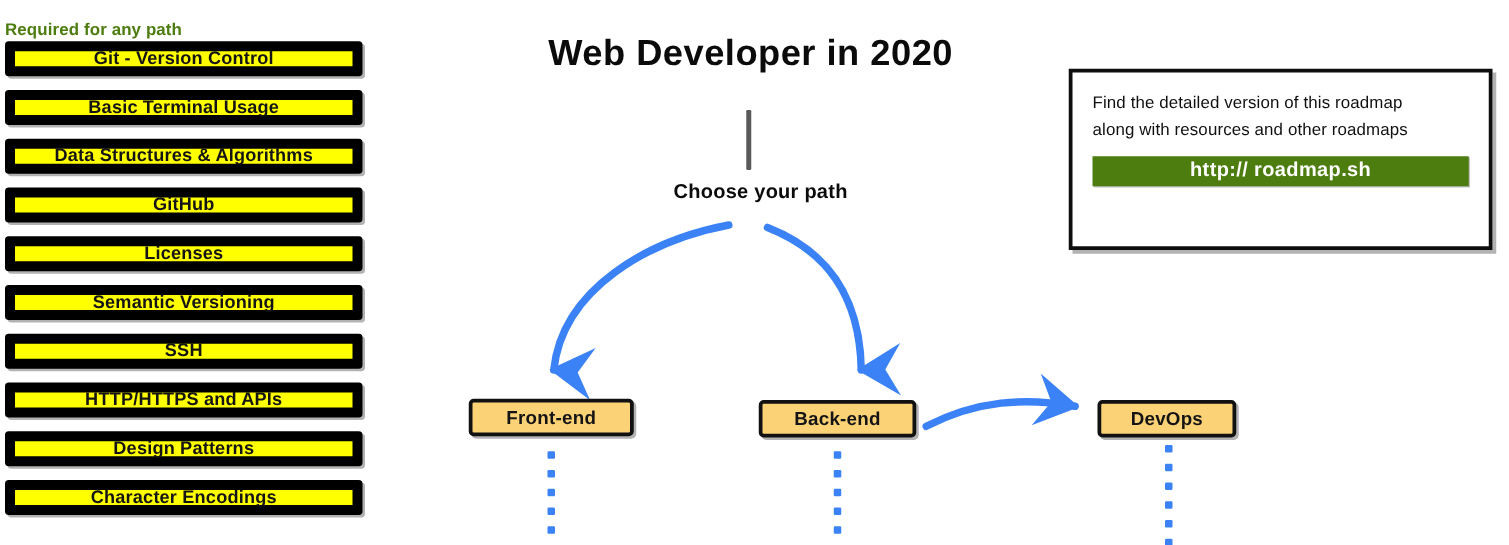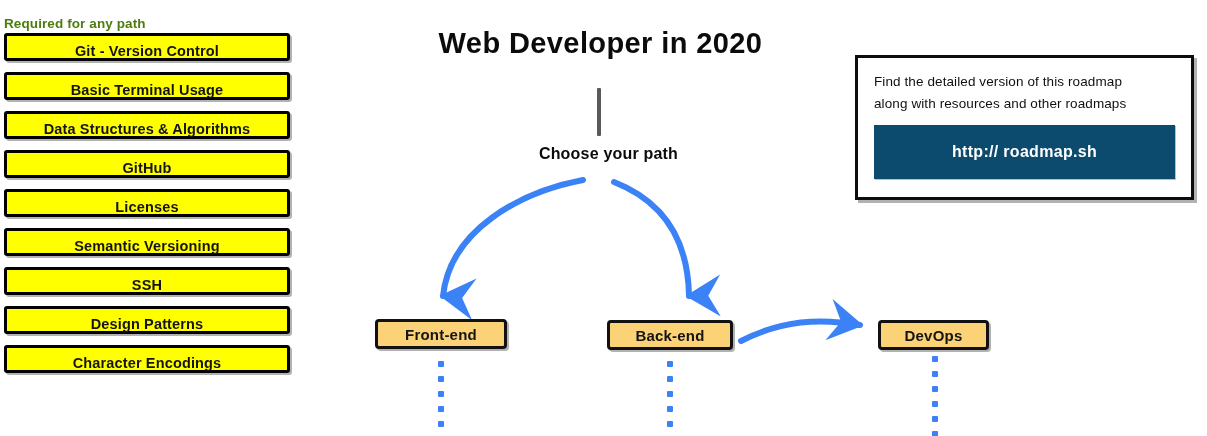--- a/index.html
+++ b/index.html
@@ -39,25 +39,25 @@
     left: 4px;
     top: 33px;
     width: 286px;
   }
   .skill-box {
     position: relative;
     box-sizing: border-box;
     height: 28px;
     margin-bottom: 11px;
     background: #ffff00;
-    border: 3px solid #000000;
+    border: 8px solid #000000;
     border-radius: 3px;
     box-shadow: 2px 2px 0 rgba(0,0,0,0.30);
     display: flex;
-    align-items: flex-end;
+    align-items: center;
     justify-content: center;
   }
   .skill-label {
     font-size: 14.5px;
     font-weight: 600;
     color: #141414;
     letter-spacing: 0.15px;
     white-space: nowrap;
     line-height: 1;
   }
@@ -164,22 +164,22 @@
   }
   .promo-line {
     font-size: 13.5px;
     color: #101010;
     letter-spacing: 0.1px;
     line-height: 22px;
     white-space: nowrap;
   }
   #promo-button {
     margin-top: 10px;
-    height: 54px;
-    background: #0c4a6e;
+    height: 24px;
+    background: #4d7c0f;
     display: flex;
     align-items: center;
     justify-content: center;
     box-shadow: 1px 1px 0 rgba(0,0,0,0.25);
   }
   #promo-button-label {
     font-size: 16px;
     font-weight: bold;
     color: #ffffff;
     letter-spacing: 0.3px;
@@ -204,20 +204,23 @@
       <span class="skill-label">GitHub</span>
     </div>
     <div class="skill-box">
       <span class="skill-label">Licenses</span>
     </div>
     <div class="skill-box">
       <span class="skill-label">Semantic Versioning</span>
     </div>
     <div class="skill-box">
       <span class="skill-label">SSH</span>
+    </div>
+    <div class="skill-box">
+      <span class="skill-label">HTTP/HTTPS and APIs</span>
     </div>
     <div class="skill-box">
       <span class="skill-label">Design Patterns</span>
     </div>
     <div class="skill-box">
       <span class="skill-label">Character Encodings</span>
     </div>
   </div>
 </div>
 

